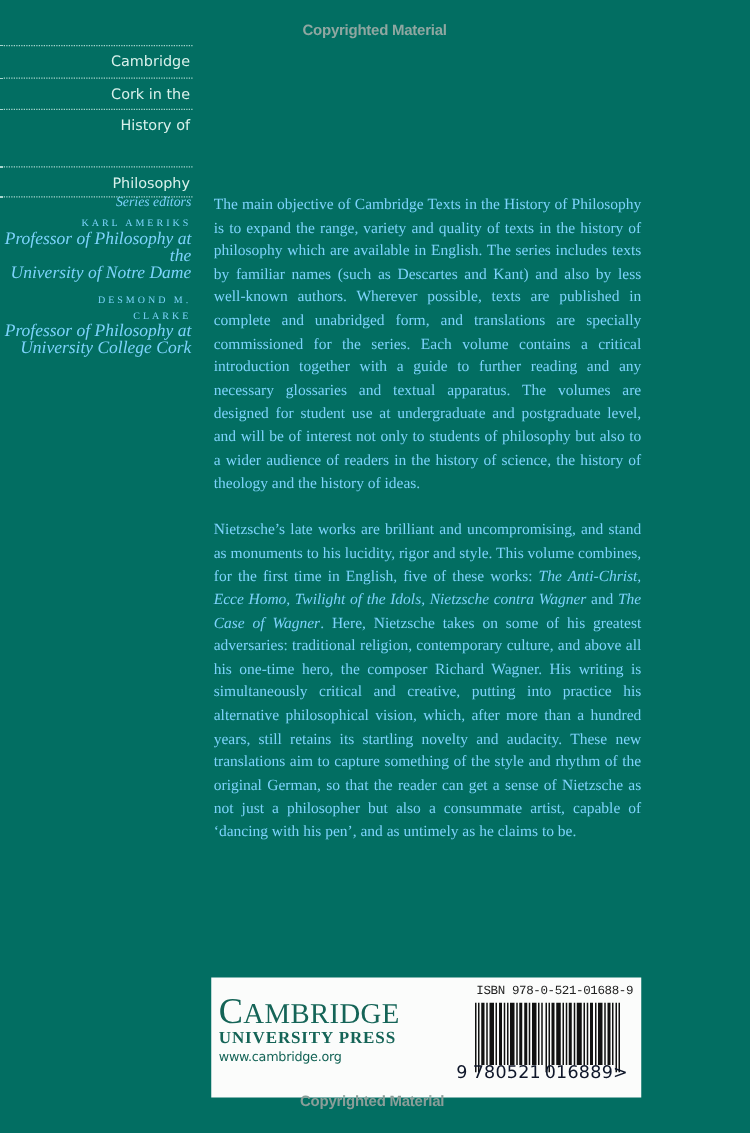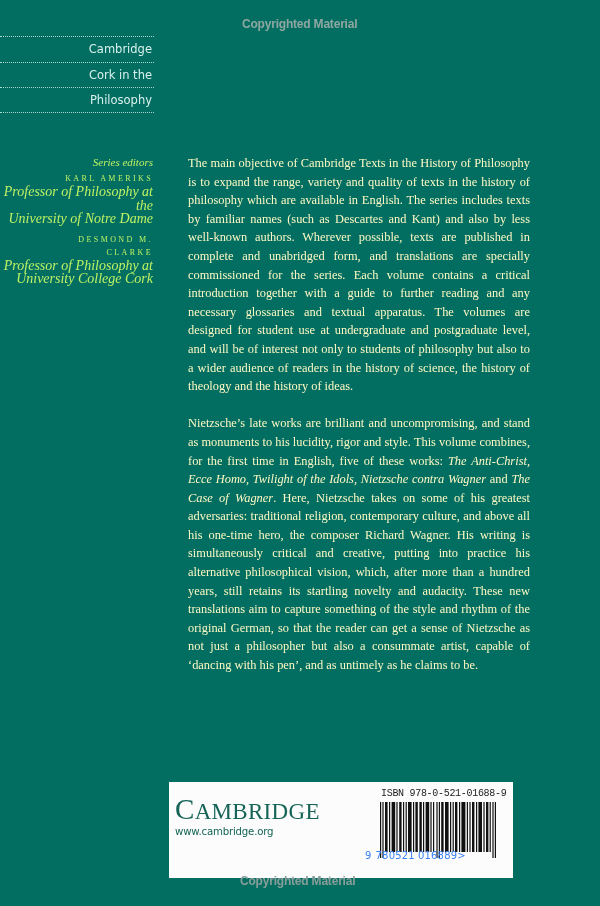--- a/index.html
+++ b/index.html
@@ -39,30 +39,31 @@
       box-sizing: border-box;
       text-align: right;
       font-family: "DejaVu Sans", "Liberation Sans", sans-serif;
       font-size: 11.5px;
       color: #D9F1EC;
       line-height: 24px;
       padding-right: 2px;
     }
     .series-line.last {
       border-bottom: 1px dotted #A9D6CF;
+      margin-top: 20px;
     }
 
     
     .editors {
       position: absolute;
       left: 0;
       top: 155px;
       width: 153px;
       text-align: right;
-      color: #bef264;
+      color: #7dd3fc;
     }
     .editors .label {
       font-style: italic;
       font-size: 11px;
       line-height: 14px;
       margin-bottom: 3px;
     }
     .editors .name {
       font-size: 8px;
       letter-spacing: 2.4px;
@@ -79,22 +80,21 @@
 
     
     .main-text {
       position: absolute;
       left: 171px;
       top: 154px;
       width: 342px;
       font-size: 12.4px;
       line-height: 18.6px;
       text-align: justify;
-      color: #fef9c3;
-      margin-left: 17px;
+      color: #7dd3fc;
     }
     .main-text p {
       margin: 0;
     }
     .main-text p.p2 {
       margin-top: 18.6px;
     }
     .main-text em { font-style: italic; }
 
     
@@ -158,36 +158,37 @@
       top: 14px;
       width: 117px;
       height: 56px;
     }
     .bars svg { display: block; }
     .isbn-digits {
       position: absolute;
       left: 0;
       top: 62px;
       font-family: "DejaVu Sans", sans-serif;
-      font-size: 10px;
-      color: #3b82f6;
+      font-size: 14px;
+      color: #0f172a;
       white-space: nowrap;
       letter-spacing: 0.2px;
     }
     .isbn-digits .first { margin-right: 4px; }
     .isbn-digits .gap { display: inline-block; width: 3px; }
   </style>
 </head>
 <body>
 
 <div class="watermark top">Copyrighted Material</div>
 
 <div class="series-block">
   <div class="series-line">Cambridge</div>
   <div class="series-line">Cork in the</div>
+  <div class="series-line">History of</div>
   <div class="series-line last">Philosophy</div>
 </div>
 
 <div class="editors">
   <div class="label">Series editors</div>
   <div class="name">Karl Ameriks</div>
   <div class="aff">Professor of Philosophy at the</div>
   <div class="aff">University of Notre Dame</div>
   <div class="gap"></div>
   <div class="name">Desmond M. Clarke</div>
@@ -196,20 +197,21 @@
 </div>
 
 <div class="main-text">
   <p class="p1">The main objective of Cambridge Texts in the History of Philosophy is to expand the range, variety and quality of texts in the history of philosophy which are available in English. The series includes texts by familiar names (such as Descartes and Kant) and also by less well-known authors. Wherever possible, texts are published in complete and unabridged form, and translations are specially commissioned for the series. Each volume contains a critical introduction together with a guide to further reading and any necessary glossaries and textual apparatus. The volumes are designed for student use at undergraduate and postgraduate level, and will be of interest not only to students of philosophy but also to a wider audience of readers in the history of science, the history of theology and the history of ideas.</p>
   <p class="p2"><span>Nietzsche’s late works are brilliant and uncompromising, and stand as monuments to his lucidity, rigor and style. This volume combines, for the first time in English, five of these works: </span><em>The Anti-Christ, Ecce Homo, Twilight of the Idols, Nietzsche contra Wagner</em><span> and </span><em>The Case of Wagner</em><span>. Here, Nietzsche takes on some of his greatest adversaries: traditional religion, contemporary culture, and above all his one-time hero, the composer Richard Wagner. His writing is simultaneously critical and creative, putting into practice his alternative philosophical vision, which, after more than a hundred years, still retains its startling novelty and audacity. These new translations aim to capture something of the style and rhythm of the original German, so that the reader can get a sense of Nietzsche as not just a philosopher but also a consummate artist, capable of ‘dancing with his pen’, and as untimely as he claims to be.</span></p>
 </div>
 
 <div class="pub-panel">
   <div class="cup-logo">
     <div class="big"><span class="cap">C</span><span>AMBRIDGE</span></div>
+    <div class="small">UNIVERSITY PRESS</div>
     <div class="url">www.cambridge.org</div>
   </div>
 
   <div class="barcode-area">
     <div class="isbn-label">ISBN 978-0-521-01688-9</div>
     <div class="bars">
       <svg width="117" height="56" viewBox="0 0 117 56">
         <g fill="#111">
           <rect x="0" y="0" width="1.2" height="56"></rect>
           <rect x="2.4" y="0" width="1.2" height="56"></rect>

